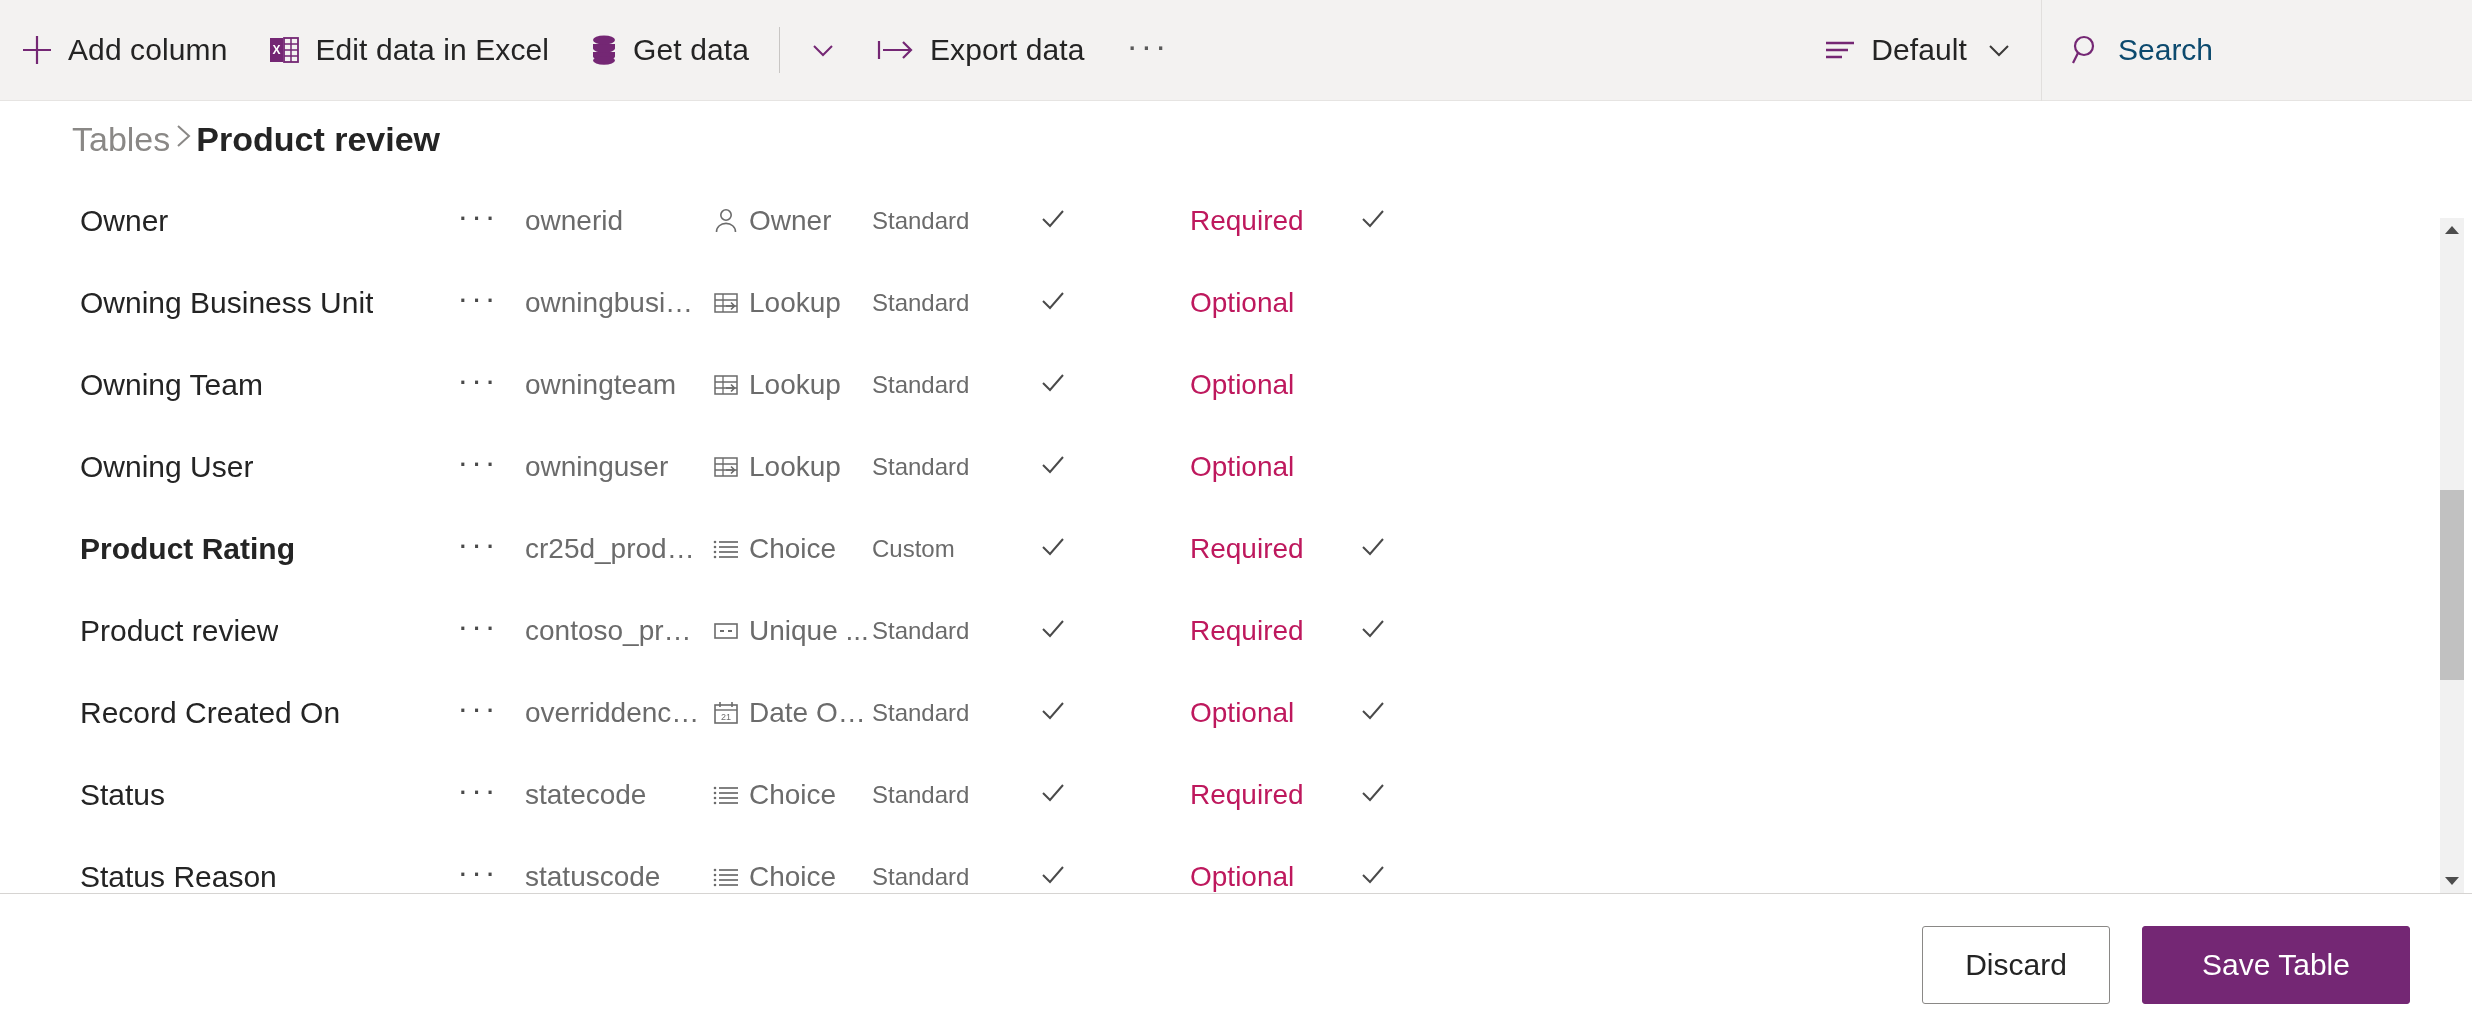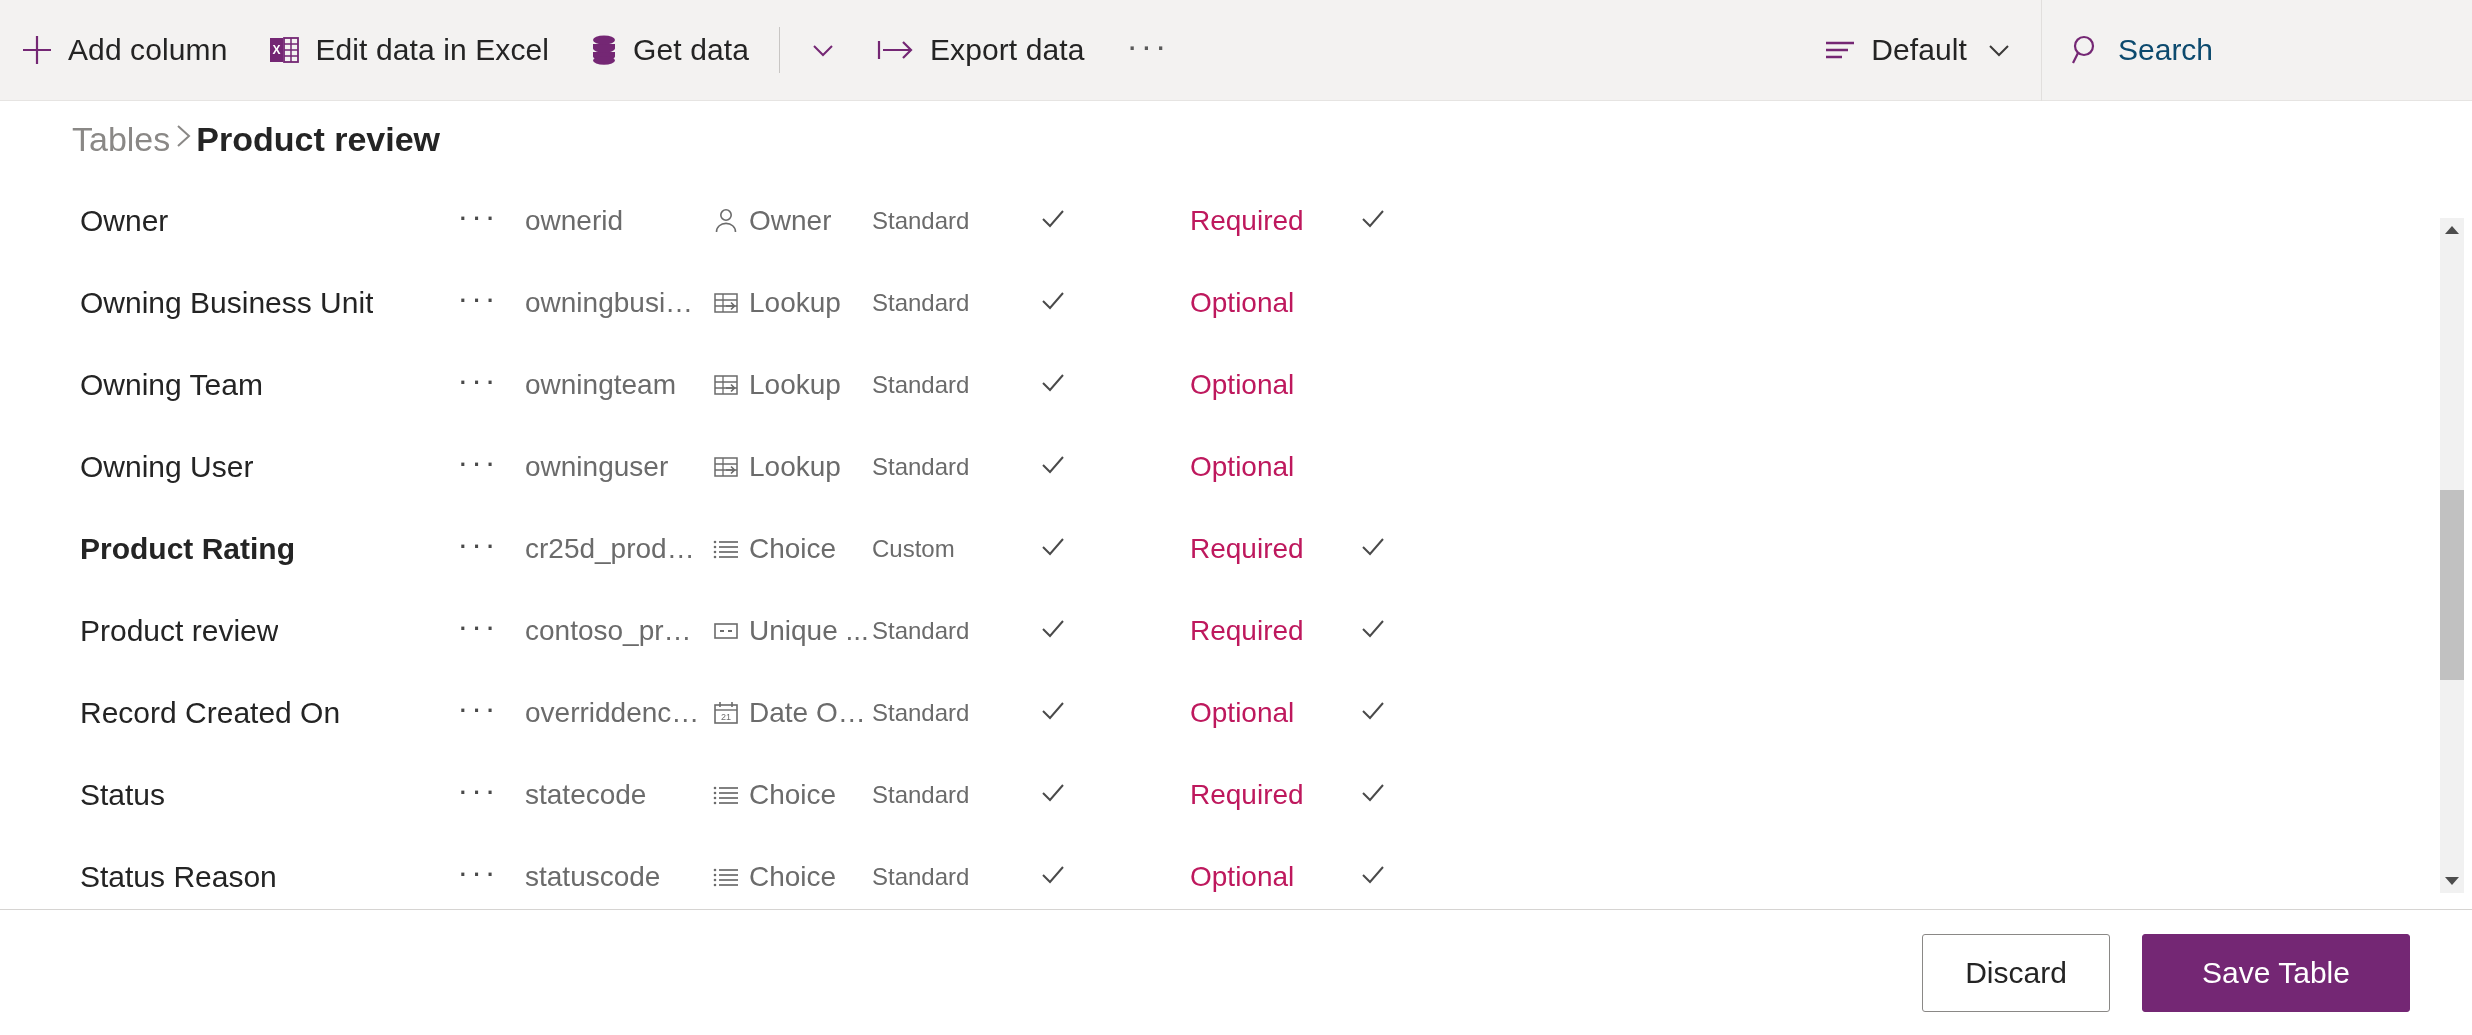--- a/index.html
+++ b/index.html
@@ -128,21 +128,21 @@
   #sb-down .sb-tri { border-top: 8px solid #4d4d4d; }
   #sb-thumb {
     position: absolute; left: 0; width: 24px;
     top: 272px; height: 190px;
     background: #c1c1c1; cursor: pointer;
   }
 
   
   #footer {
     position: absolute; left: 0; bottom: 0;
-    width: 2472px; height: 126px;
+    width: 2472px; height: 142px;
     background: #ffffff;
     border-top: 1px solid #d6d4d2;
     display: flex; align-items: center; justify-content: flex-end;
     gap: 32px; padding-right: 62px;
   }
   #discard-button {
     min-width: 188px; height: 78px;
     background: #ffffff; border: 1px solid #8a8886;
     border-radius: 3px;
     font-size: 30px; color: #242424;

